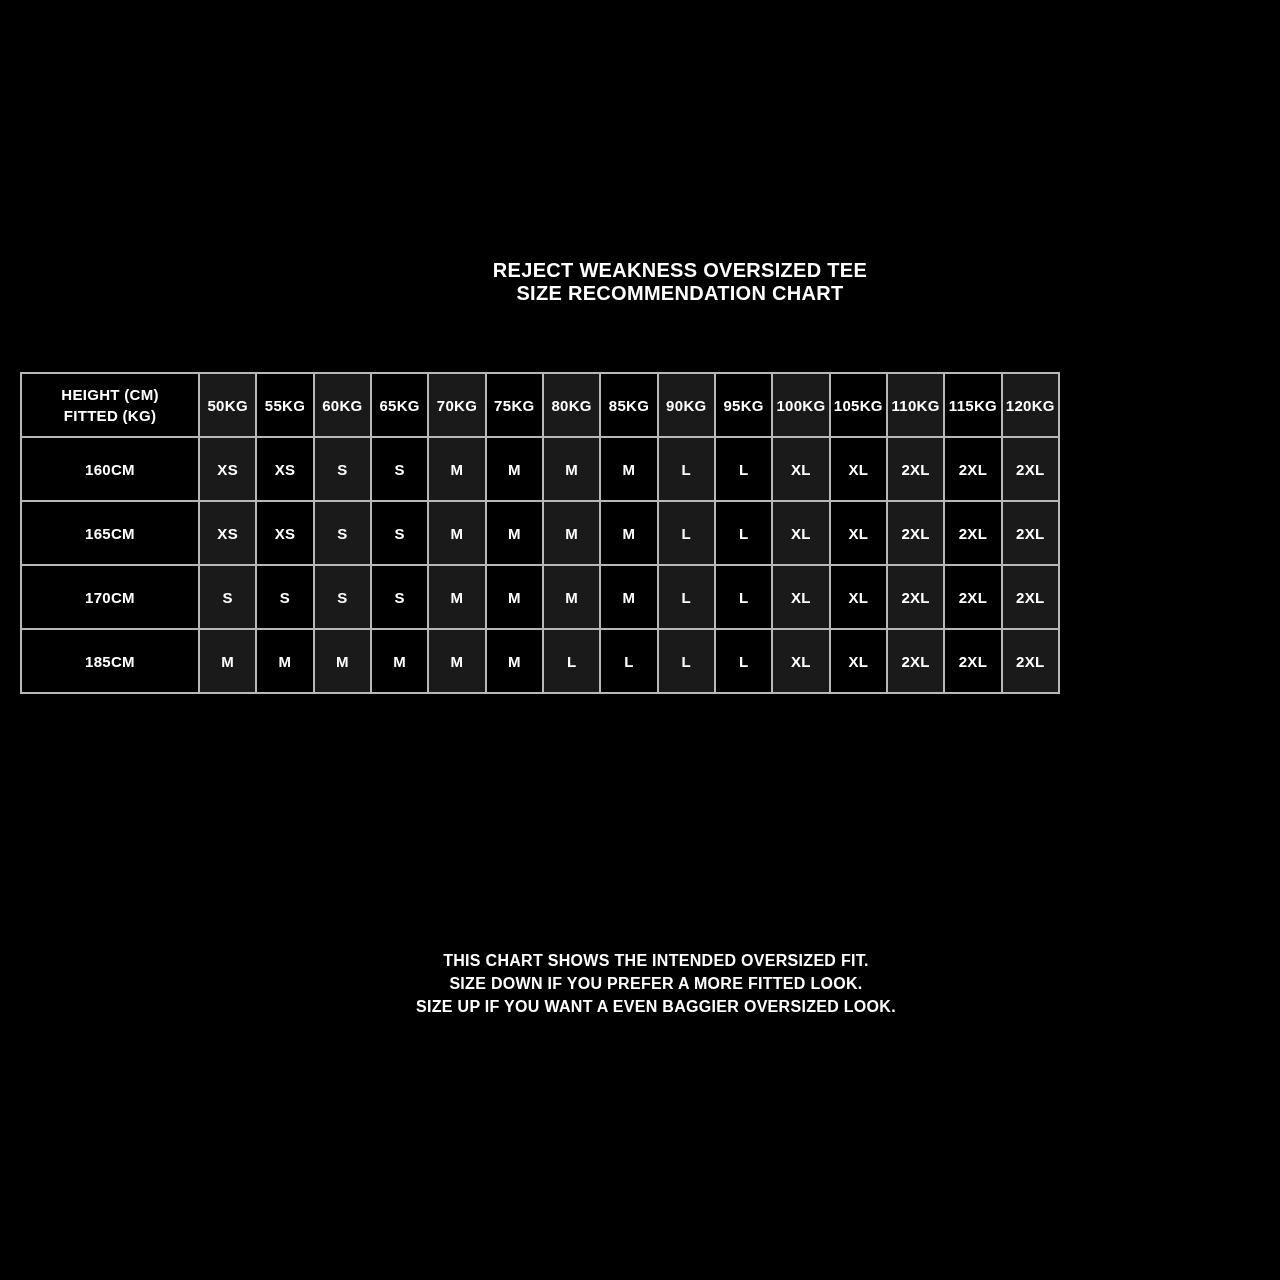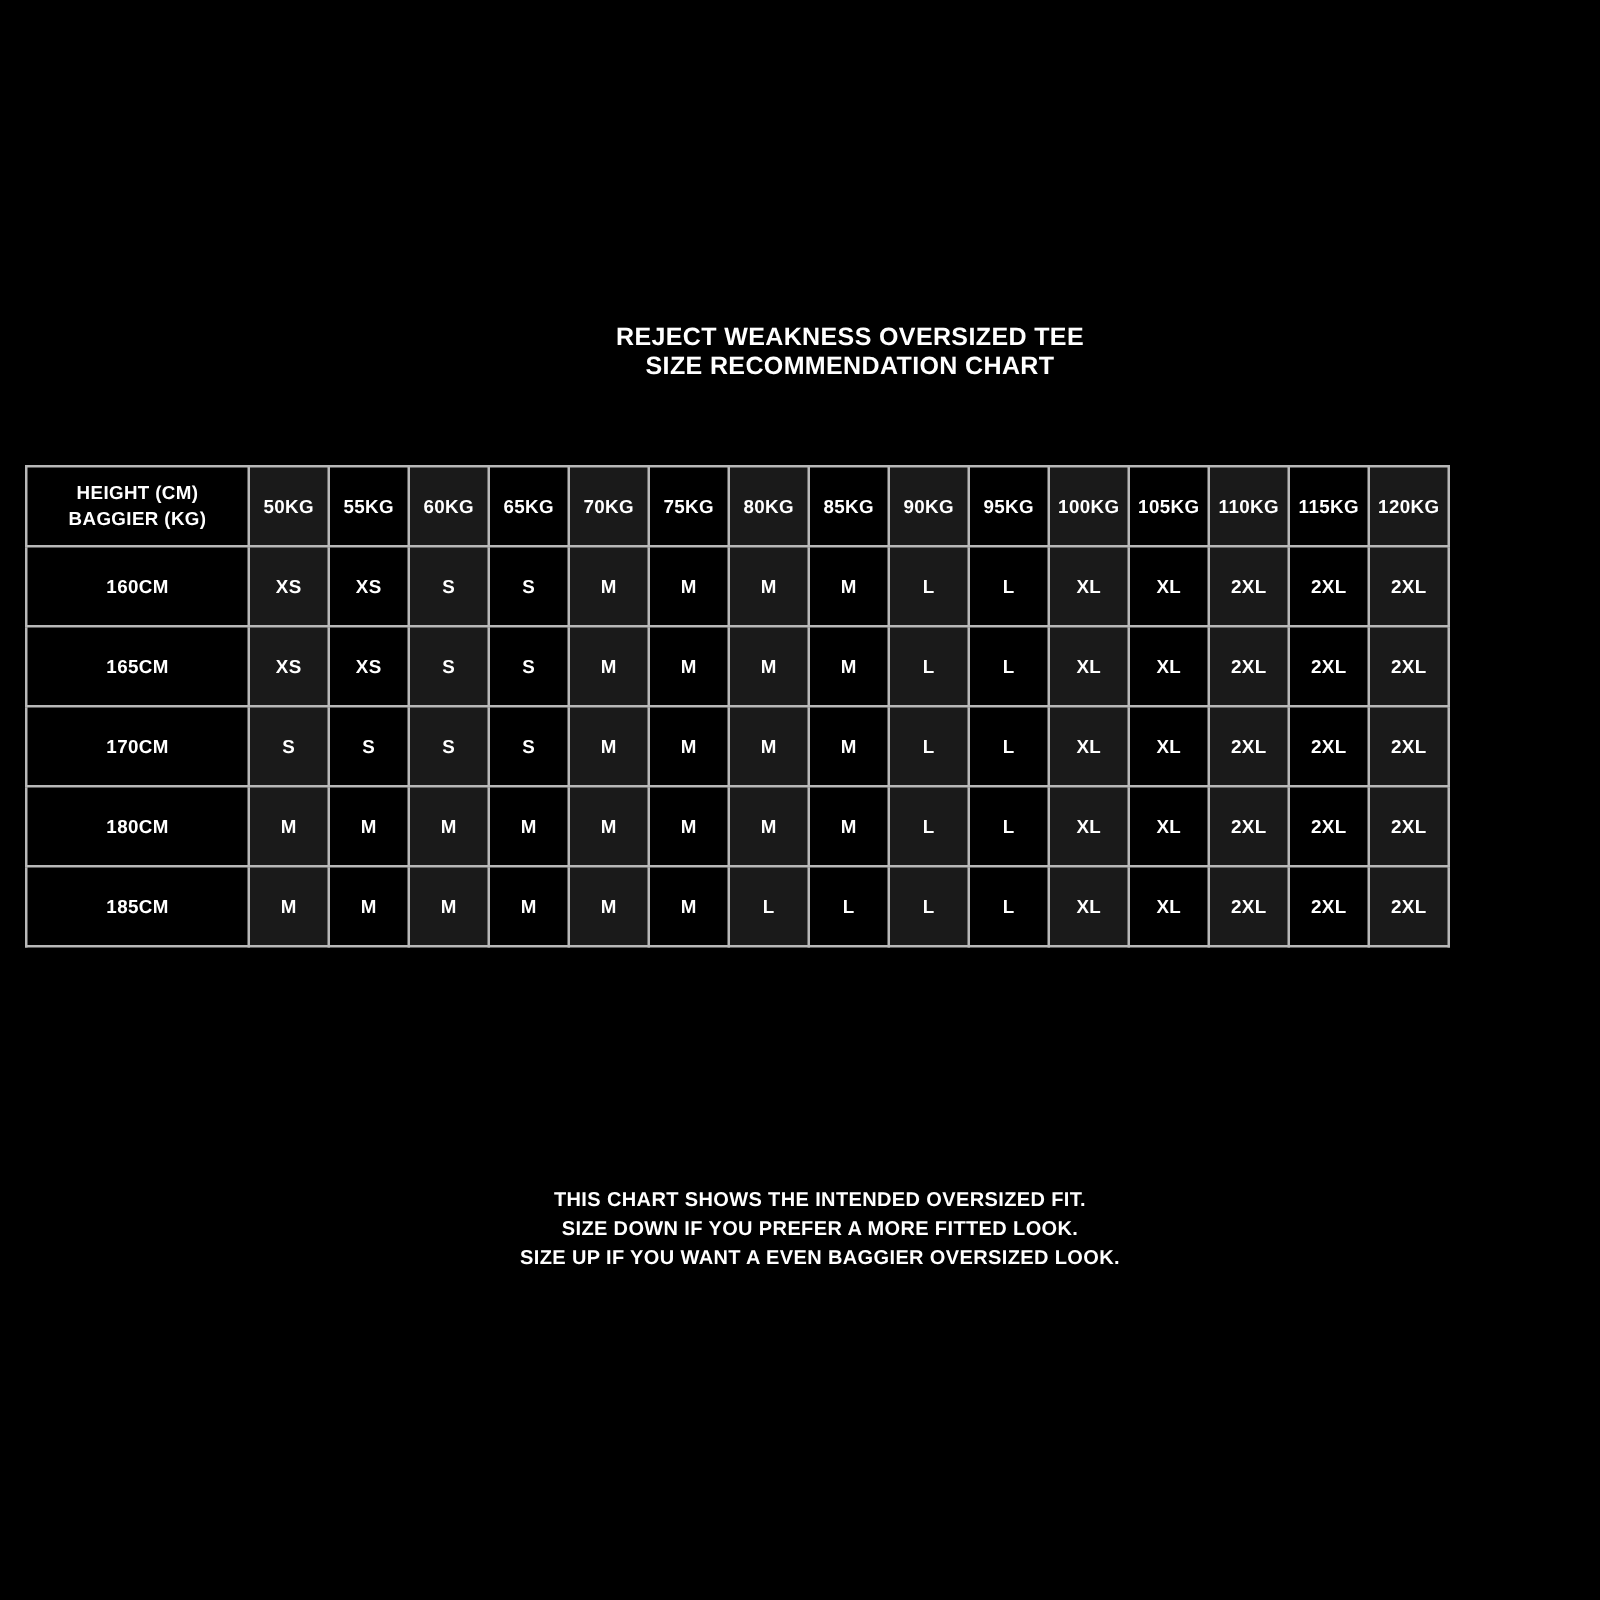--- a/index.html
+++ b/index.html
@@ -24,21 +24,21 @@
     font-weight: bold;
     font-size: 20px;
     line-height: 23px;
     letter-spacing: 0.3px;
     margin-left: 40px;
   }
   .size-table {
     position: absolute;
     top: 372px;
     left: 20px;
-    width: 1140px;
+    width: 1040px;
     border-collapse: collapse;
     table-layout: fixed;
   }
   .size-table td, .size-table th {
     border: 2px solid #b8b8b8;
     height: 62px;
     padding: 0;
     text-align: center;
     vertical-align: middle;
     font-weight: bold;
@@ -86,21 +86,21 @@
       <col>
       <col>
       <col>
       <col>
       <col>
     </colgroup>
   <tbody>
       <tr>
         <td class="cell-dark">
           <span class="corner-line">HEIGHT (CM)</span>
-          <span class="corner-line">BAGGIER (KG)</span>
+          <span class="corner-line">FITTED (KG)</span>
         </td>
         <td class="cell-light">50KG</td>
         <td class="cell-dark">55KG</td>
         <td class="cell-light">60KG</td>
         <td class="cell-dark">65KG</td>
         <td class="cell-light">70KG</td>
         <td class="cell-dark">75KG</td>
         <td class="cell-light">80KG</td>
         <td class="cell-dark">85KG</td>
         <td class="cell-light">90KG</td>
@@ -159,38 +159,20 @@
         <td class="cell-dark">M</td>
         <td class="cell-light">L</td>
         <td class="cell-dark">L</td>
         <td class="cell-light">XL</td>
         <td class="cell-dark">XL</td>
         <td class="cell-light">2XL</td>
         <td class="cell-dark">2XL</td>
         <td class="cell-light">2XL</td>
       </tr>
       <tr>
-        <td class="cell-dark">180CM</td>
-        <td class="cell-light">M</td>
-        <td class="cell-dark">M</td>
-        <td class="cell-light">M</td>
-        <td class="cell-dark">M</td>
-        <td class="cell-light">M</td>
-        <td class="cell-dark">M</td>
-        <td class="cell-light">M</td>
-        <td class="cell-dark">M</td>
-        <td class="cell-light">L</td>
-        <td class="cell-dark">L</td>
-        <td class="cell-light">XL</td>
-        <td class="cell-dark">XL</td>
-        <td class="cell-light">2XL</td>
-        <td class="cell-dark">2XL</td>
-        <td class="cell-light">2XL</td>
-      </tr>
-      <tr>
         <td class="cell-dark">185CM</td>
         <td class="cell-light">M</td>
         <td class="cell-dark">M</td>
         <td class="cell-light">M</td>
         <td class="cell-dark">M</td>
         <td class="cell-light">M</td>
         <td class="cell-dark">M</td>
         <td class="cell-light">L</td>
         <td class="cell-dark">L</td>
         <td class="cell-light">L</td>

